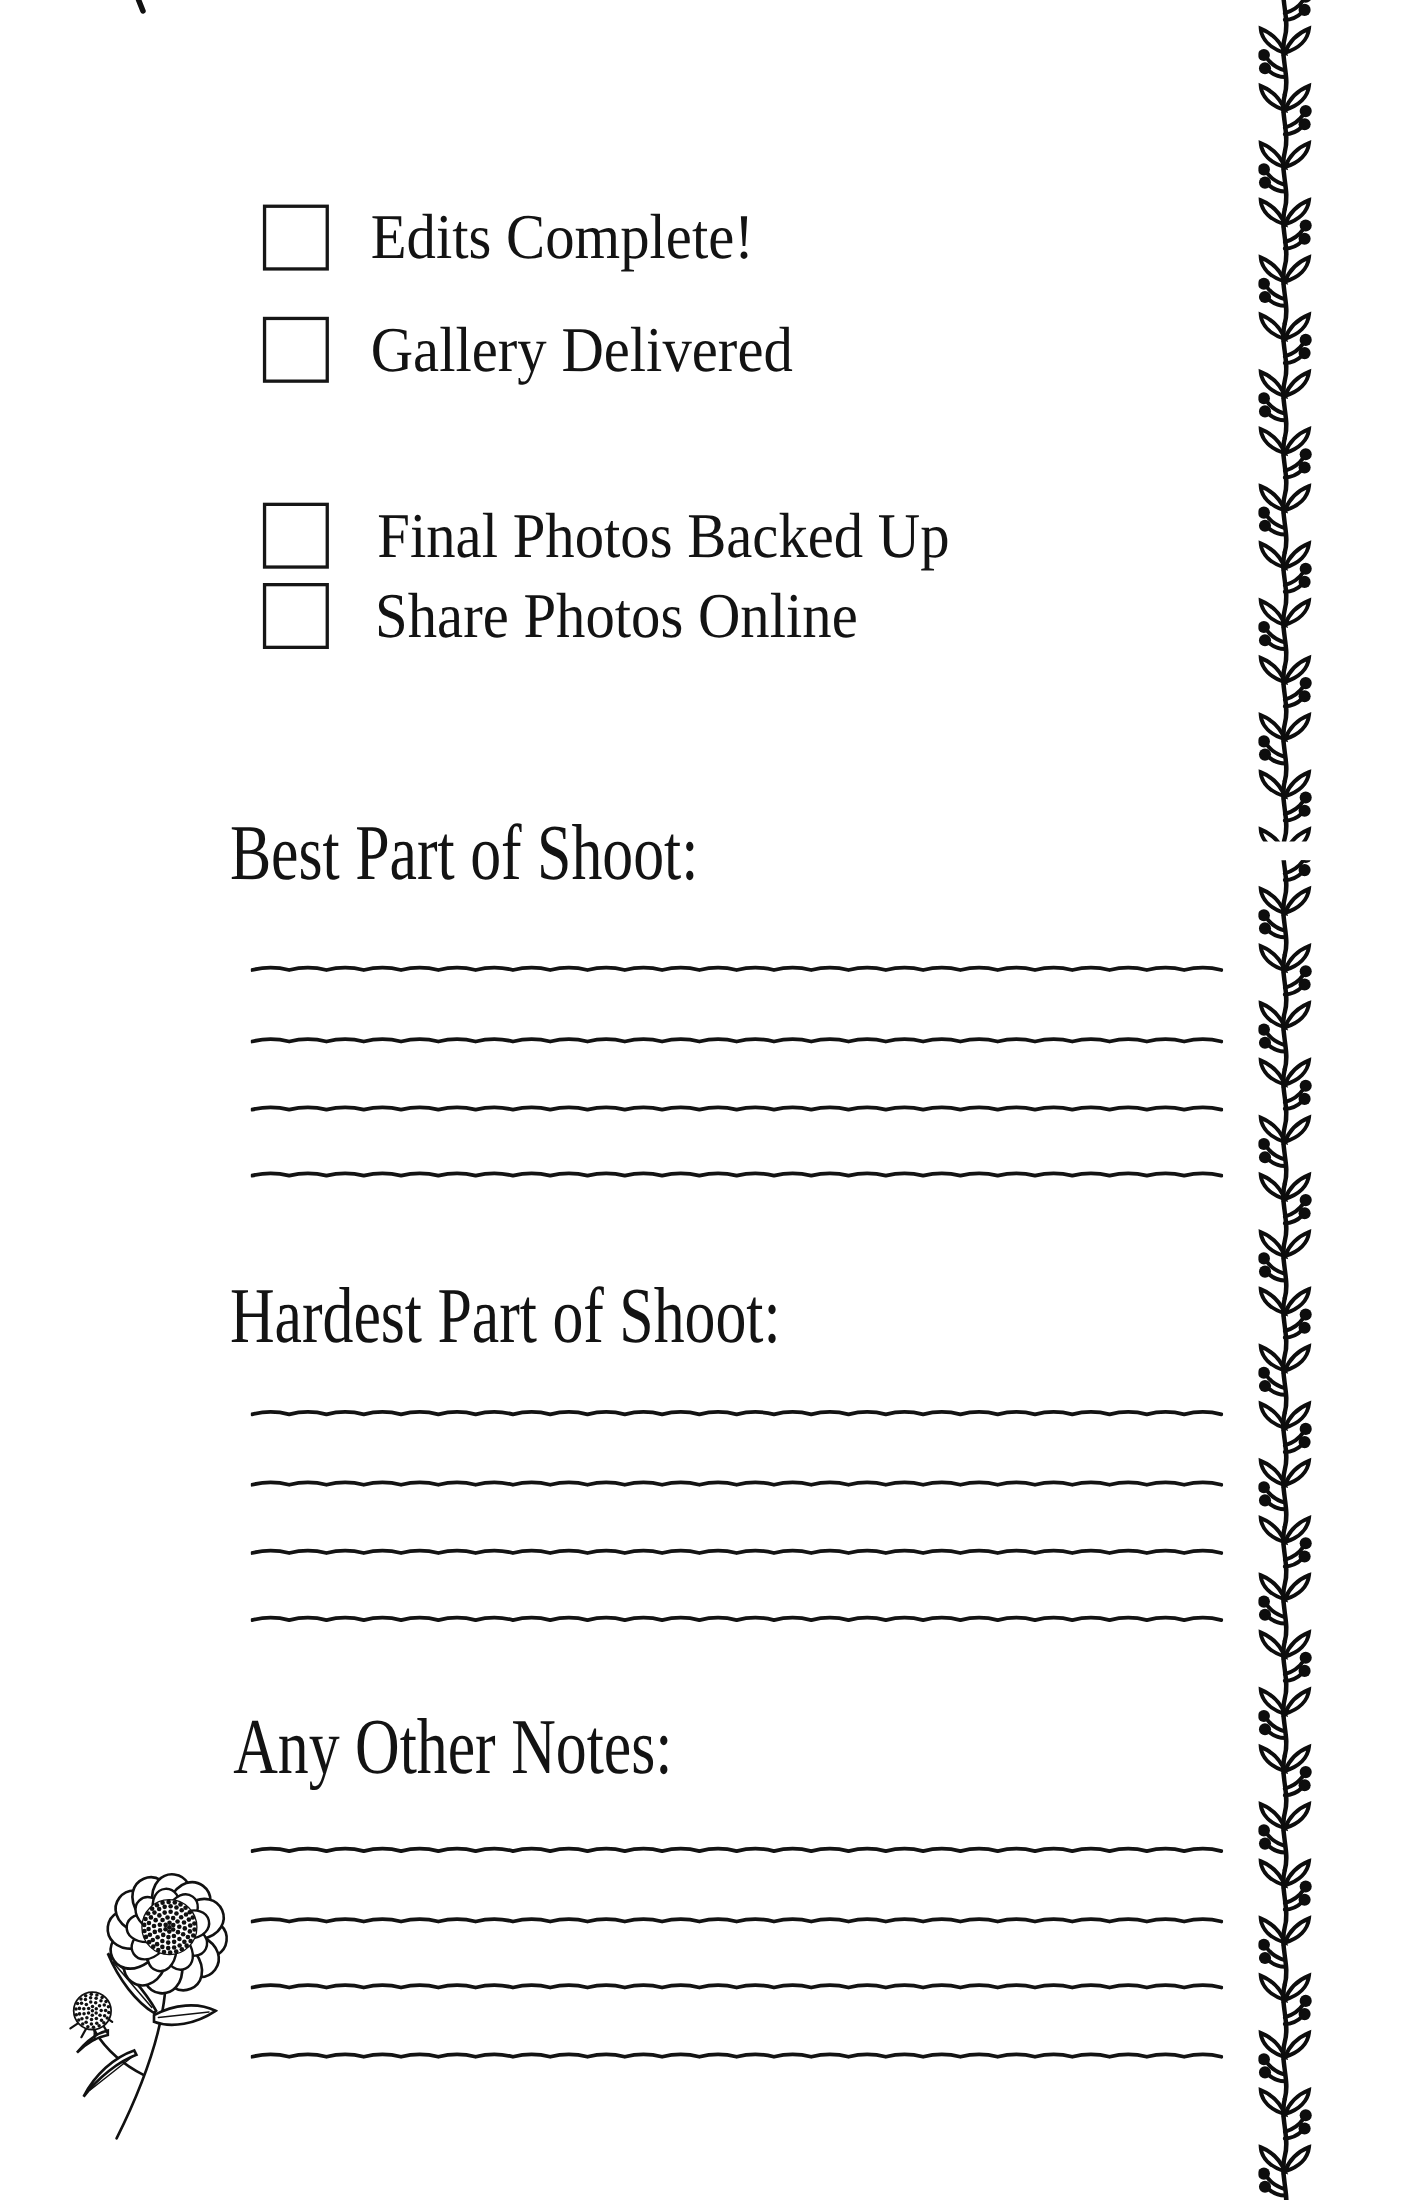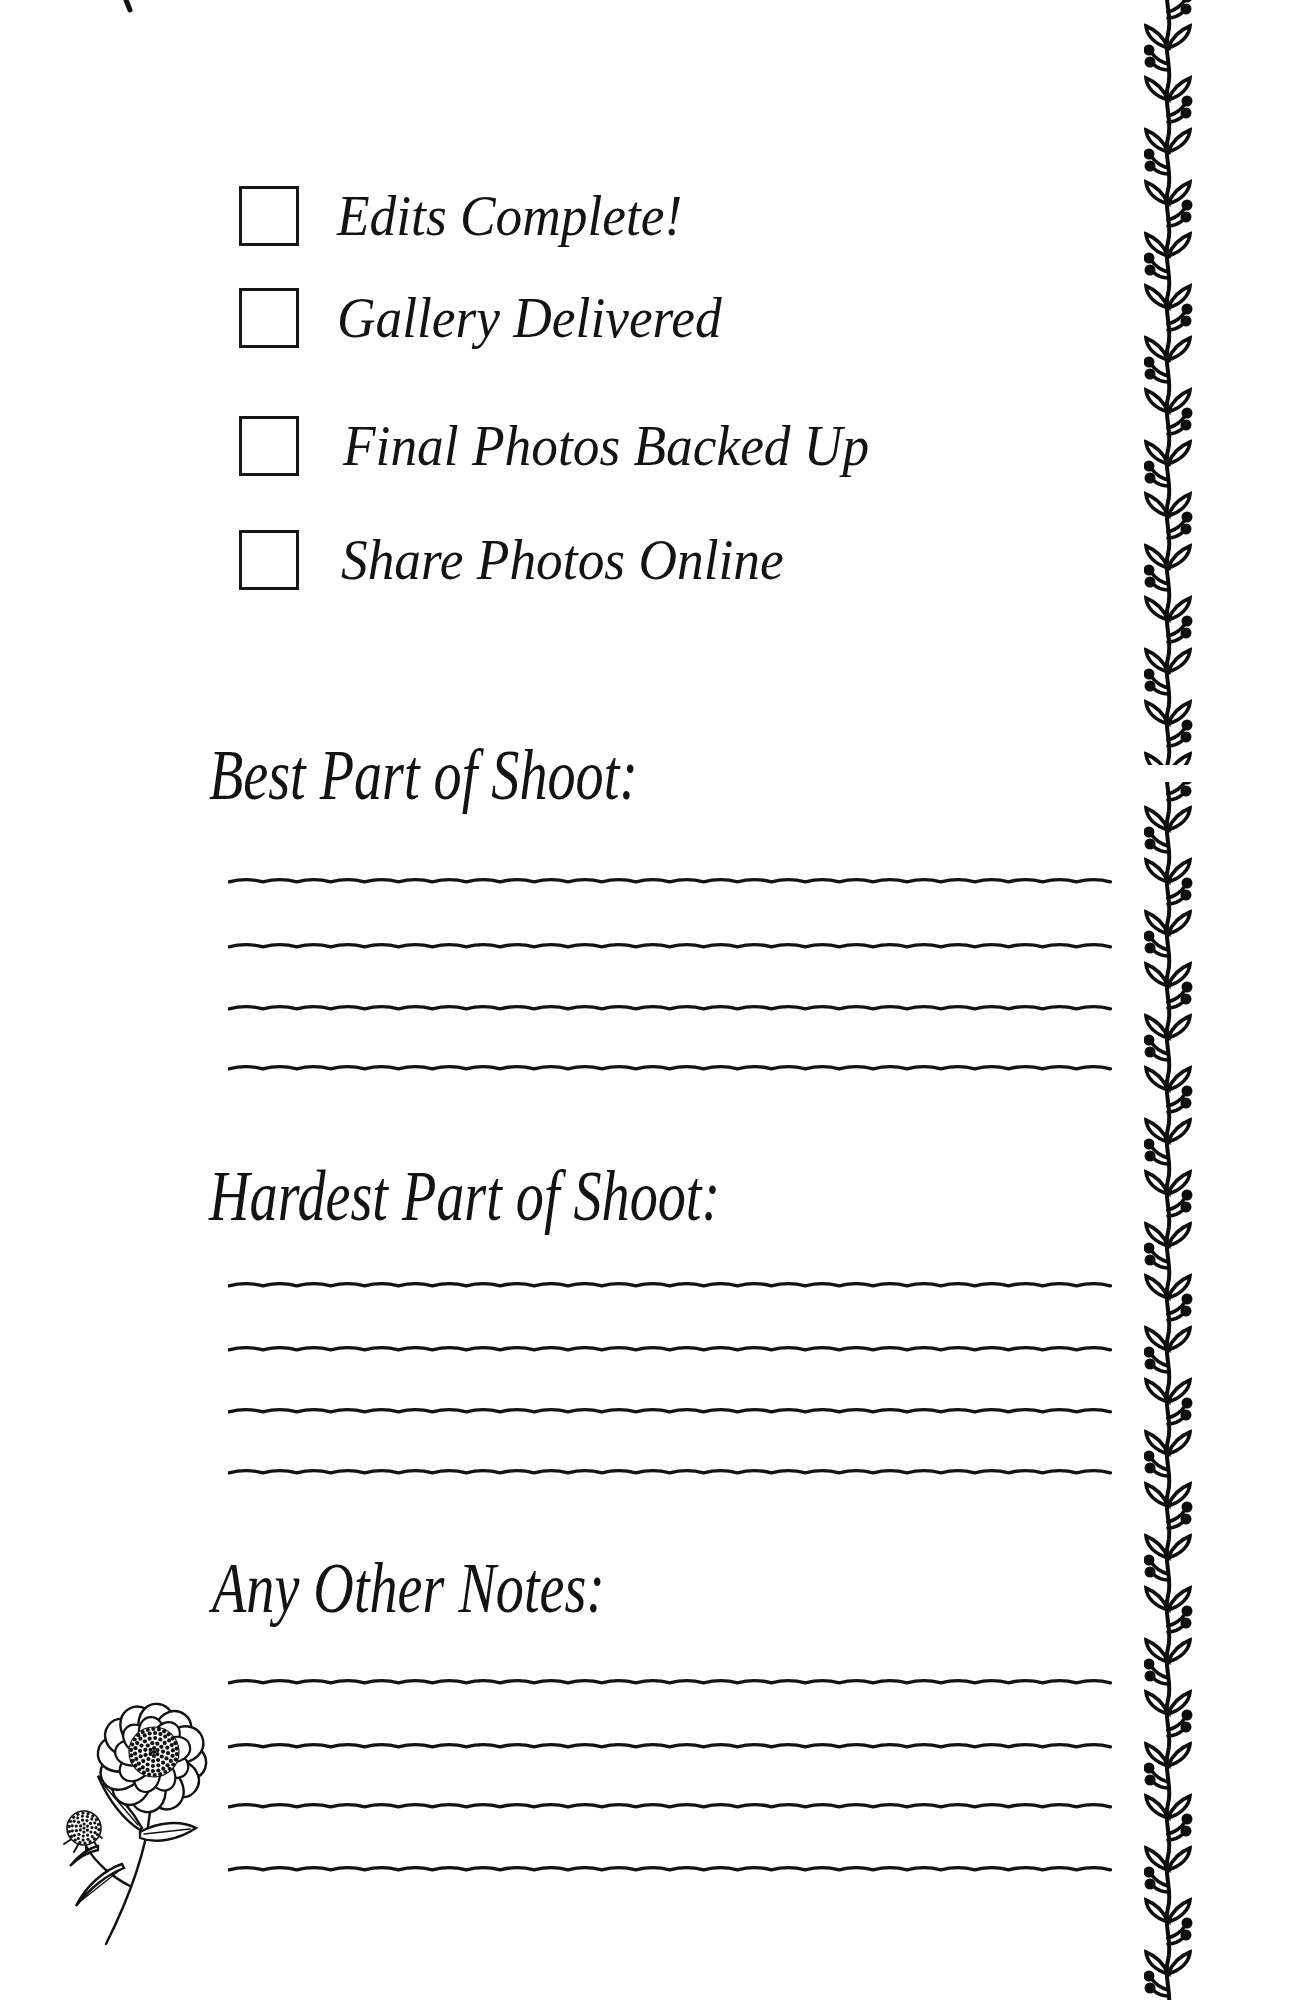--- a/index.html
+++ b/index.html
@@ -4,21 +4,20 @@
 <style>
   html,body{margin:0;padding:0;background:#ffffff;}
   .page{
     position:relative;
     width:1296px;
     height:2000px;
     background:#ffffff;
     overflow:hidden;
     font-family:"Liberation Serif","DejaVu Serif",serif;
     color:#131313;
-    font-style:italic;
   }
   
   .check-item{
     position:absolute;
     left:239px;
     height:60px;
     display:flex;
     align-items:center;
   }
   .checkbox{
@@ -76,21 +75,21 @@
 
   <div>
     <div class="check-item" style="top:186px">
       <span class="checkbox"></span>
       <span class="check-label">Edits Complete!</span>
     </div>
     <div class="check-item" style="top:288px">
       <span class="checkbox"></span>
       <span class="check-label">Gallery Delivered</span>
     </div>
-    <div class="check-item" style="top:416px">
+    <div class="check-item" style="top:457px">
       <span class="checkbox"></span>
       <span class="check-label" style="margin-left:44px">Final Photos Backed Up</span>
     </div>
     <div class="check-item" style="top:530px">
       <span class="checkbox"></span>
       <span class="check-label" style="margin-left:42px">Share Photos Online</span>
     </div>
   </div>
 
   <h2 class="section-title" style="left:209px;top:739px">Best Part of Shoot:</h2>

